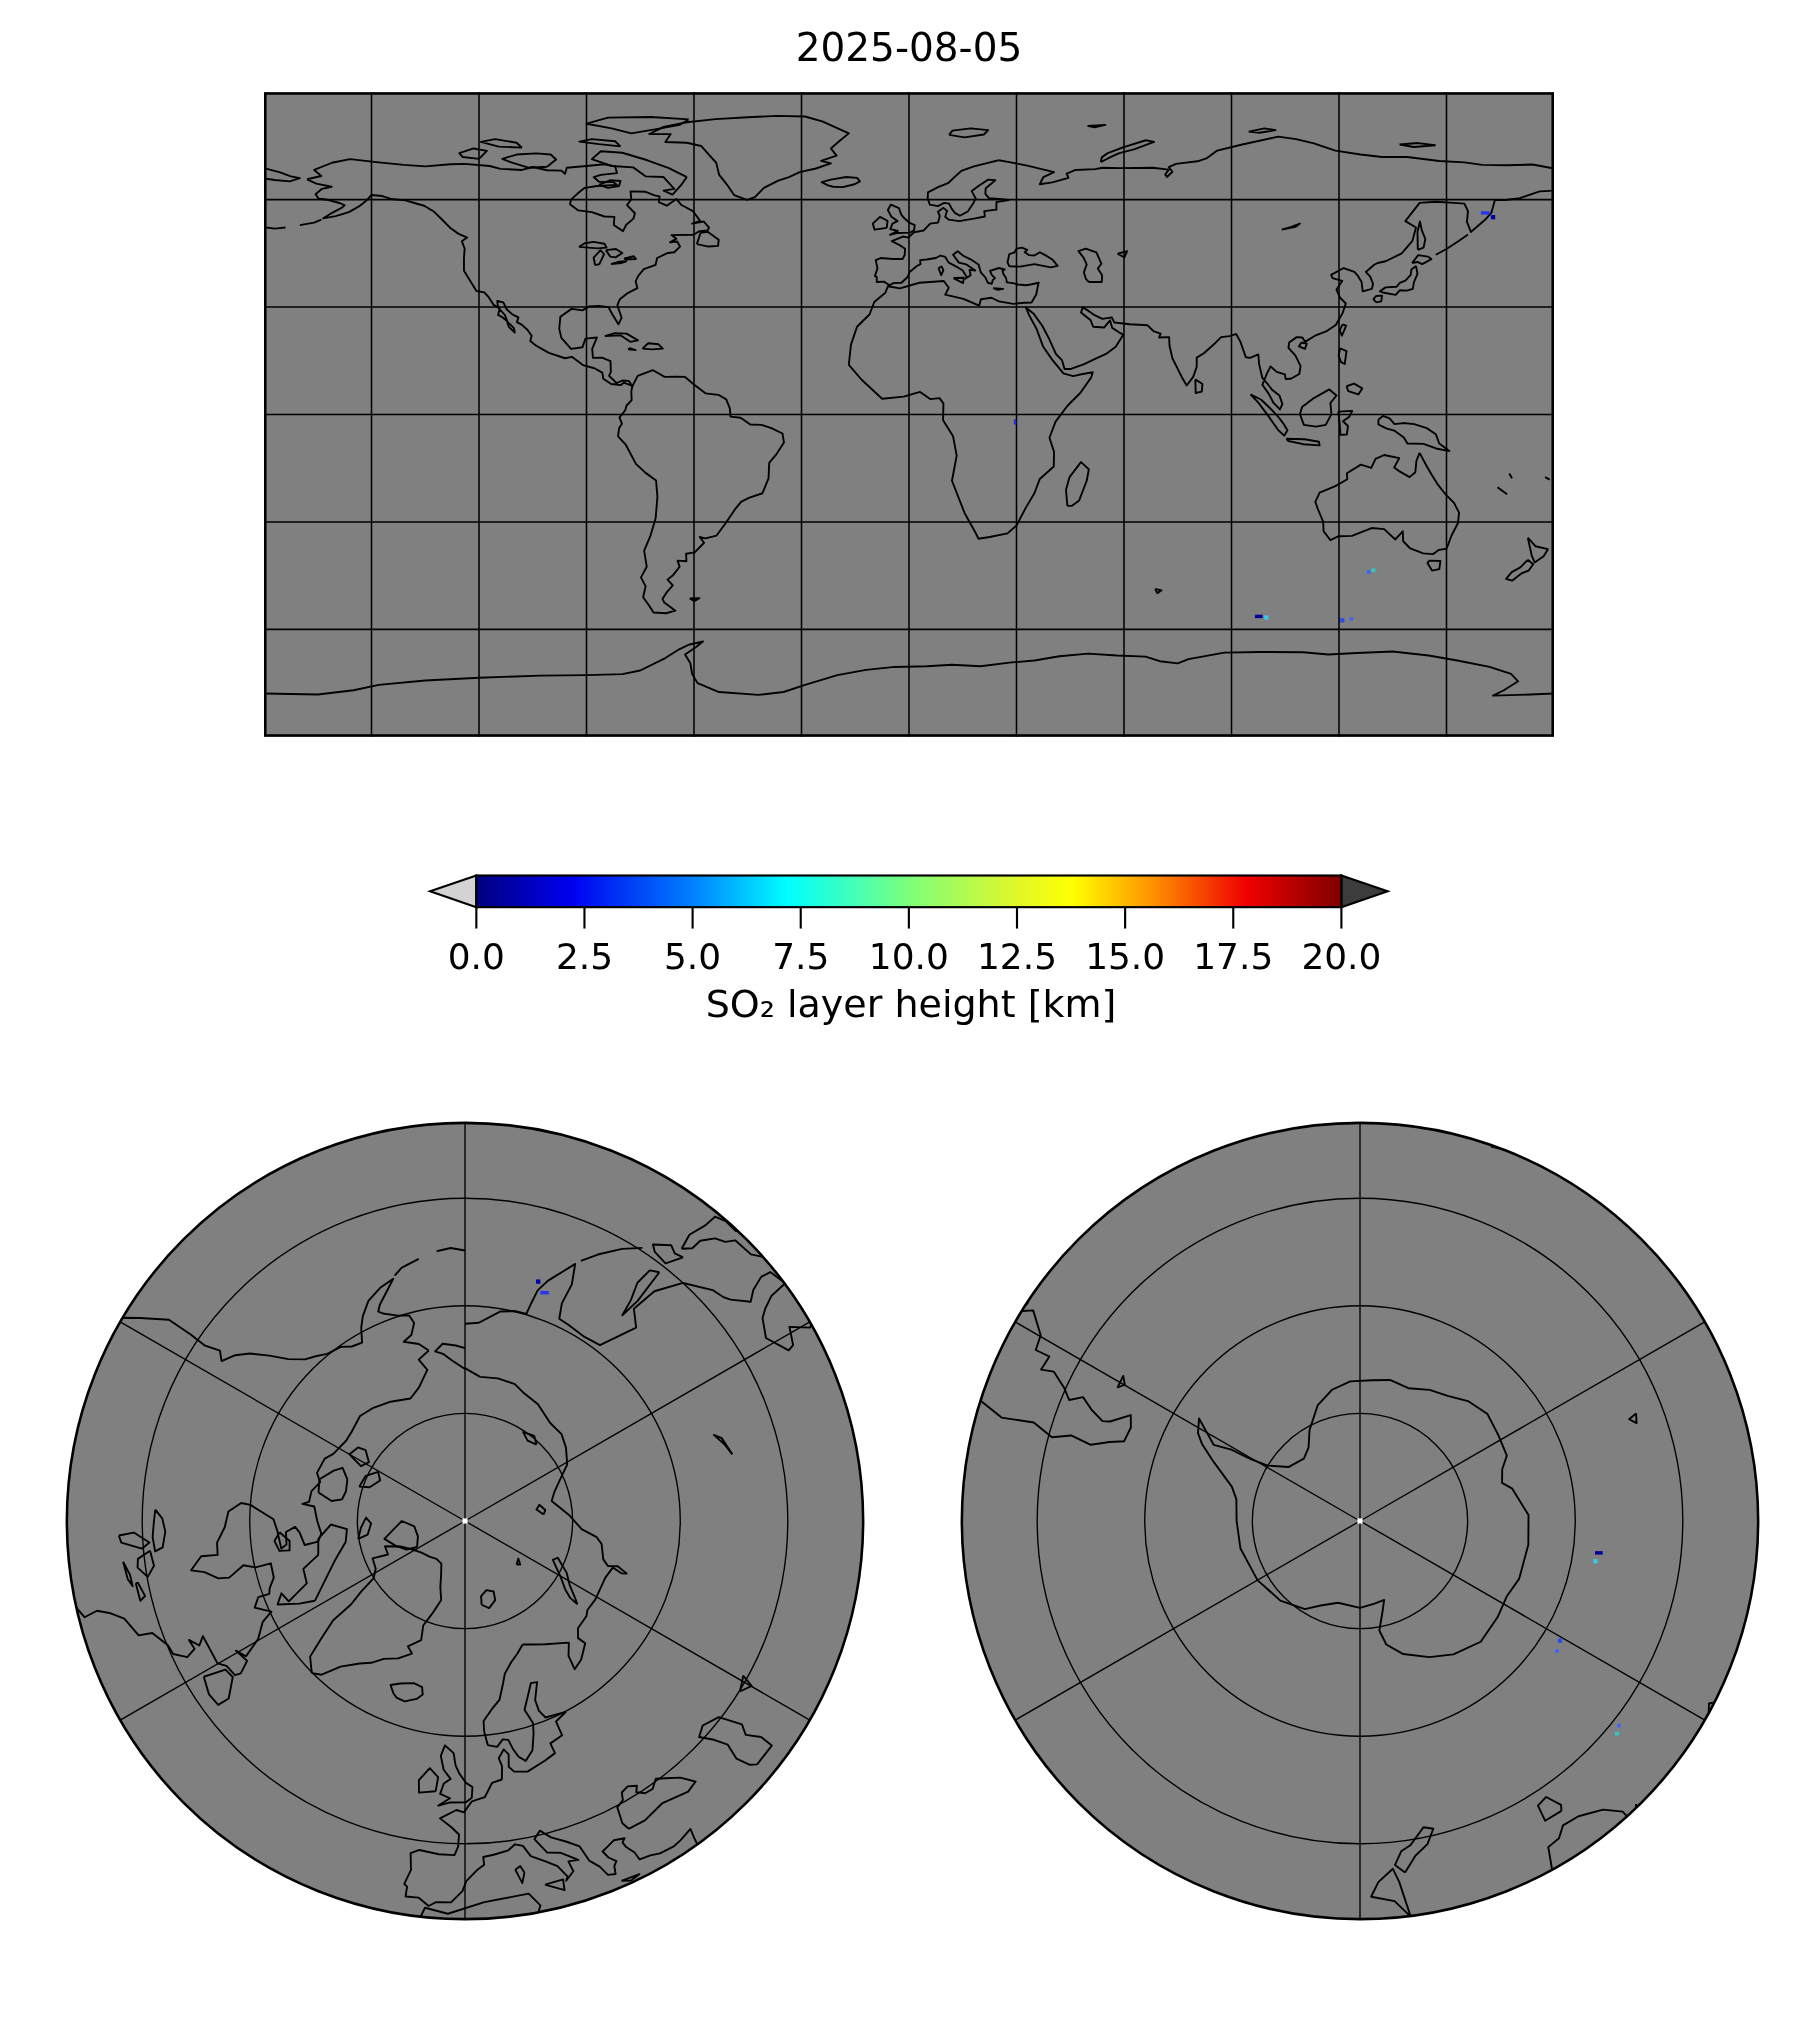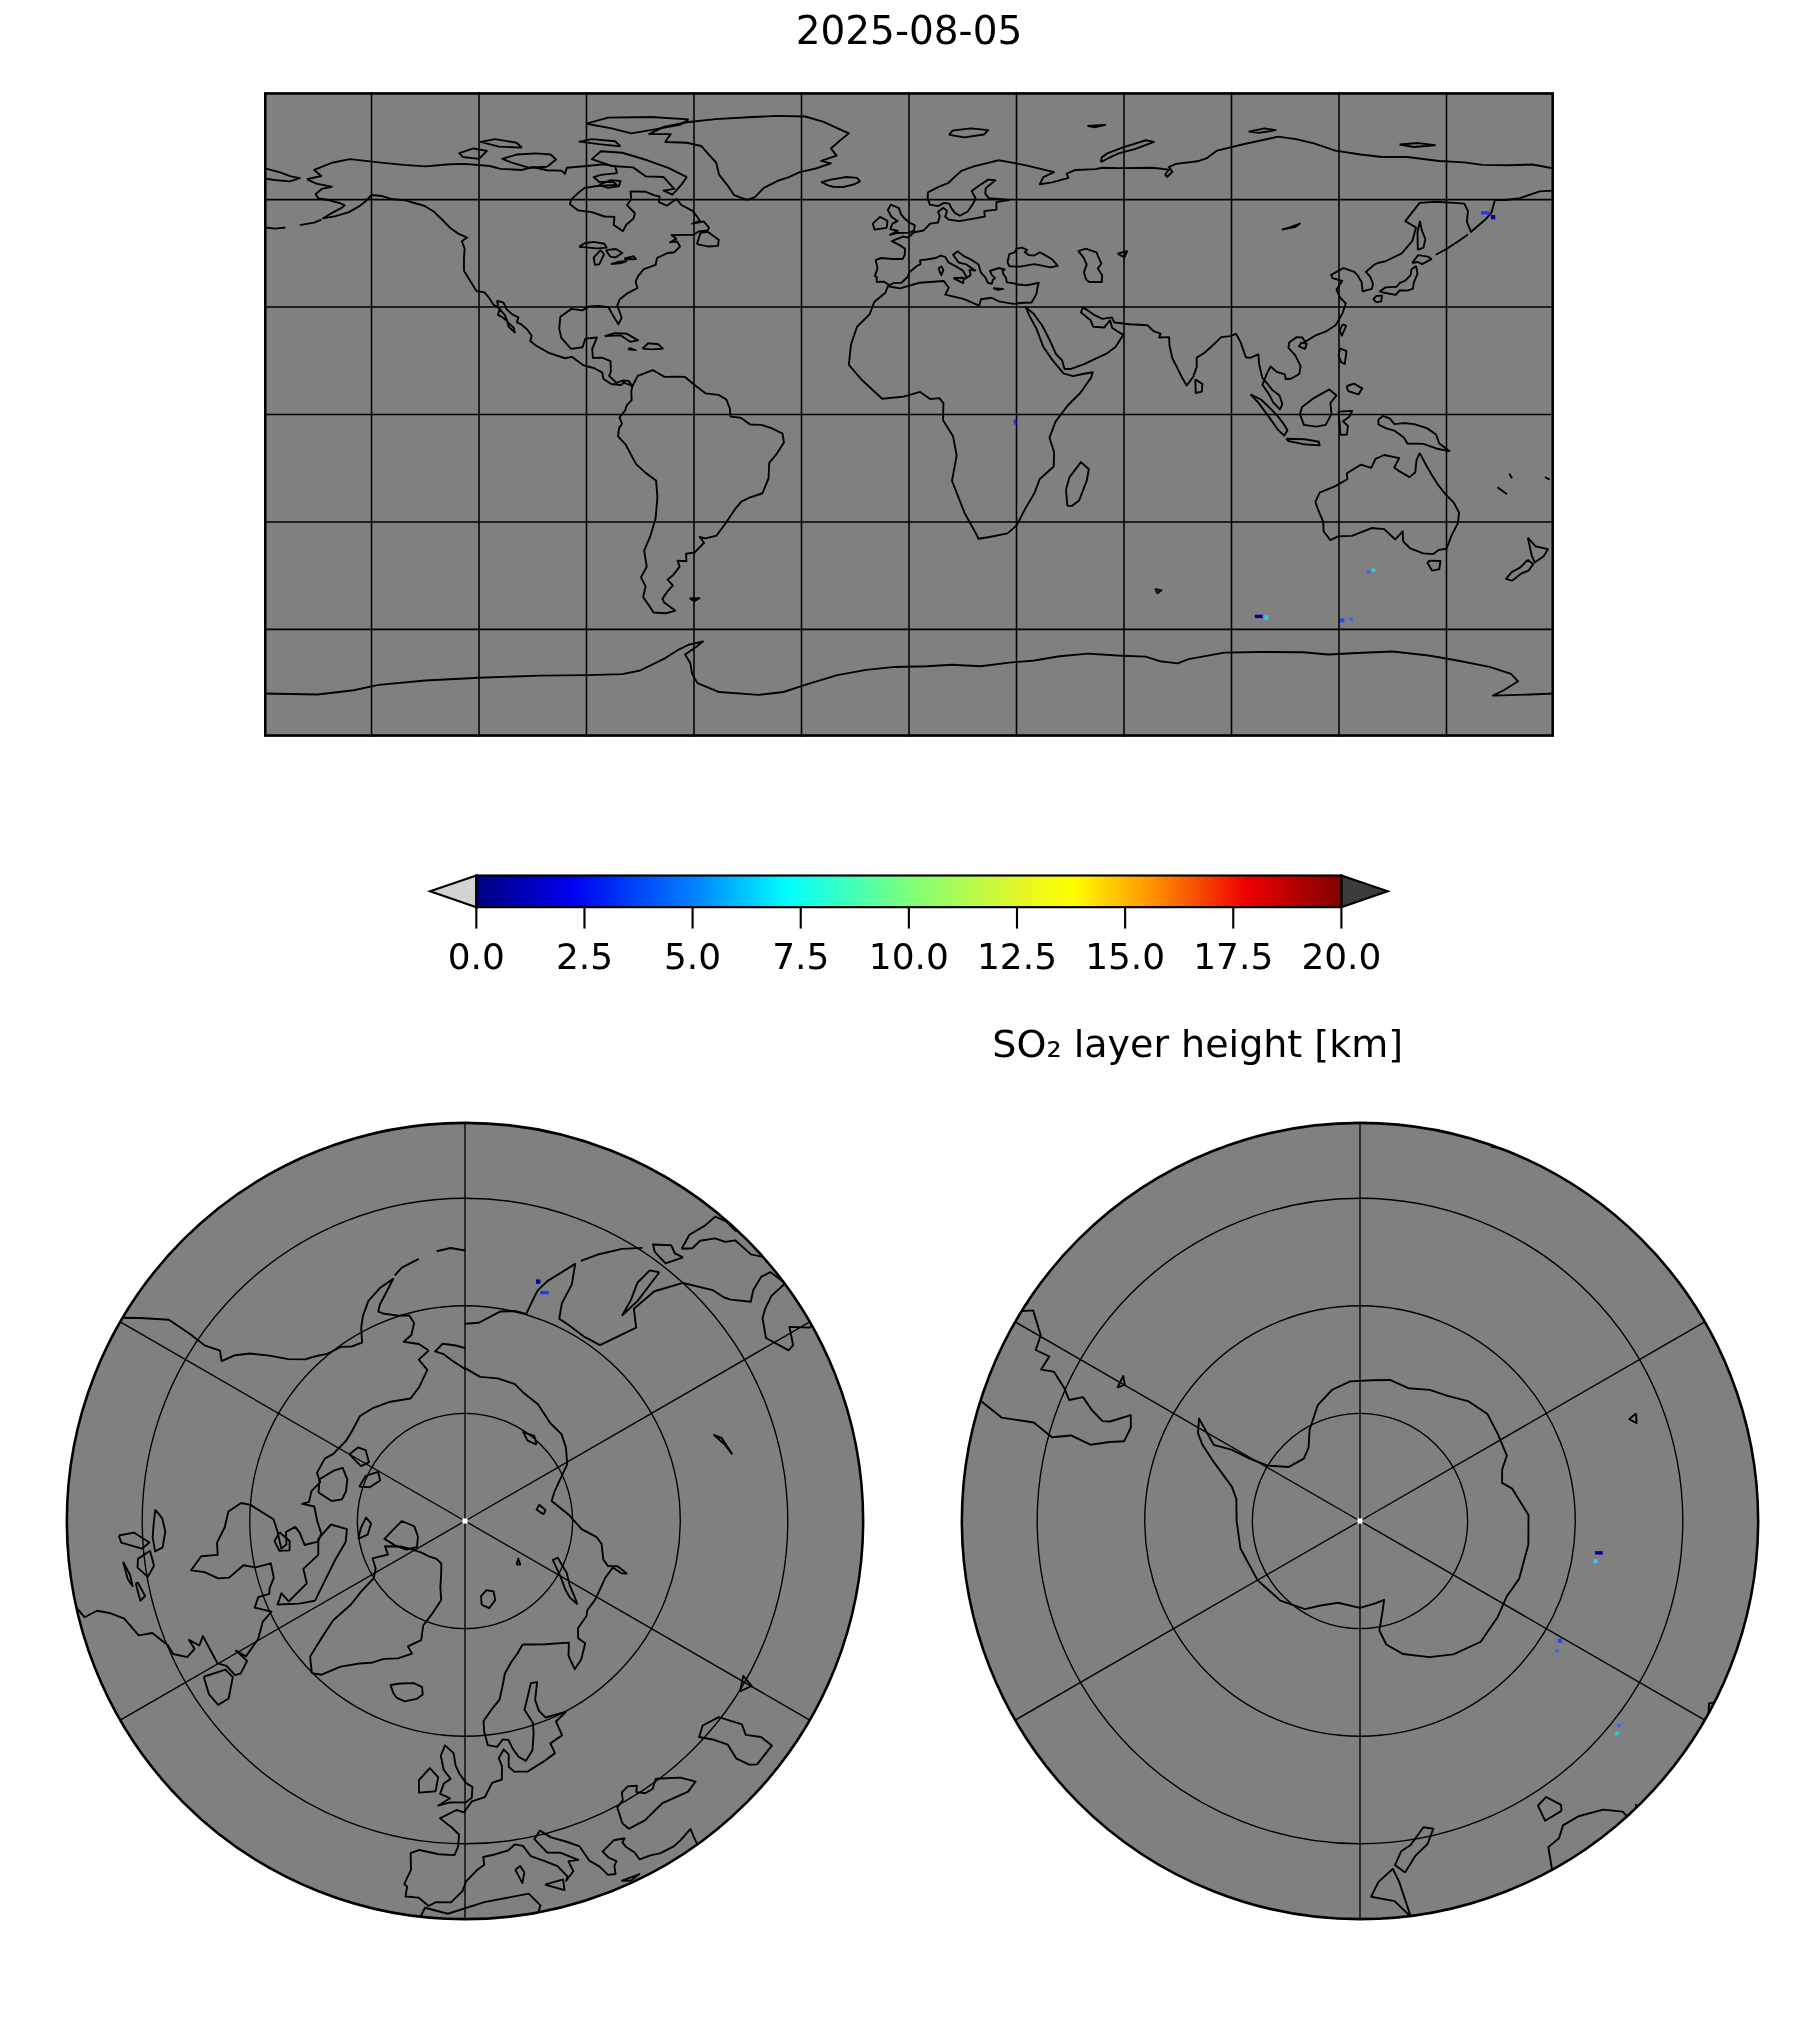--- a/index.html
+++ b/index.html
@@ -1,21 +1,21 @@
 <!DOCTYPE html>
 <html style="font-size:13.7px"><head>
 <meta charset="utf-8">
 <style>
   html,body{margin:0;padding:0;background:#ffffff;}
   body{width:1819px;height:2022px;position:relative;font-family:"DejaVu Sans","Liberation Sans",sans-serif;color:#000;}
   .abs{position:absolute;text-align:right;}
-  #figure-title{left:264px;top:9px;width:1290px;text-align:center;font-size:39px;line-height:1.15;}
+  #figure-title{left:264px;top:26px;width:1290px;text-align:center;font-size:39px;line-height:1.15;}
   #world-map-panel{left:264px;top:92px;width:1290px;height:645px;}
   #colorbar-panel{left:419px;top:860px;width:984px;height:120px;}
-  #colorbar-label{left:419px;top:982px;width:984px;font-size:38px;margin-top:40px;}
+  #colorbar-label{left:419px;top:982px;width:984px;text-align:center;font-size:38px;}
   #north-polar-panel{left:60px;top:1116px;width:810px;height:810px;}
   #south-polar-panel{left:955px;top:1116px;width:810px;height:810px;}
   svg{display:block;}
 </style>
 </head>
 <body>
 
 <div id="figure-title" class="abs">2025-08-05</div>
 
 <div id="world-map-panel" class="abs">

